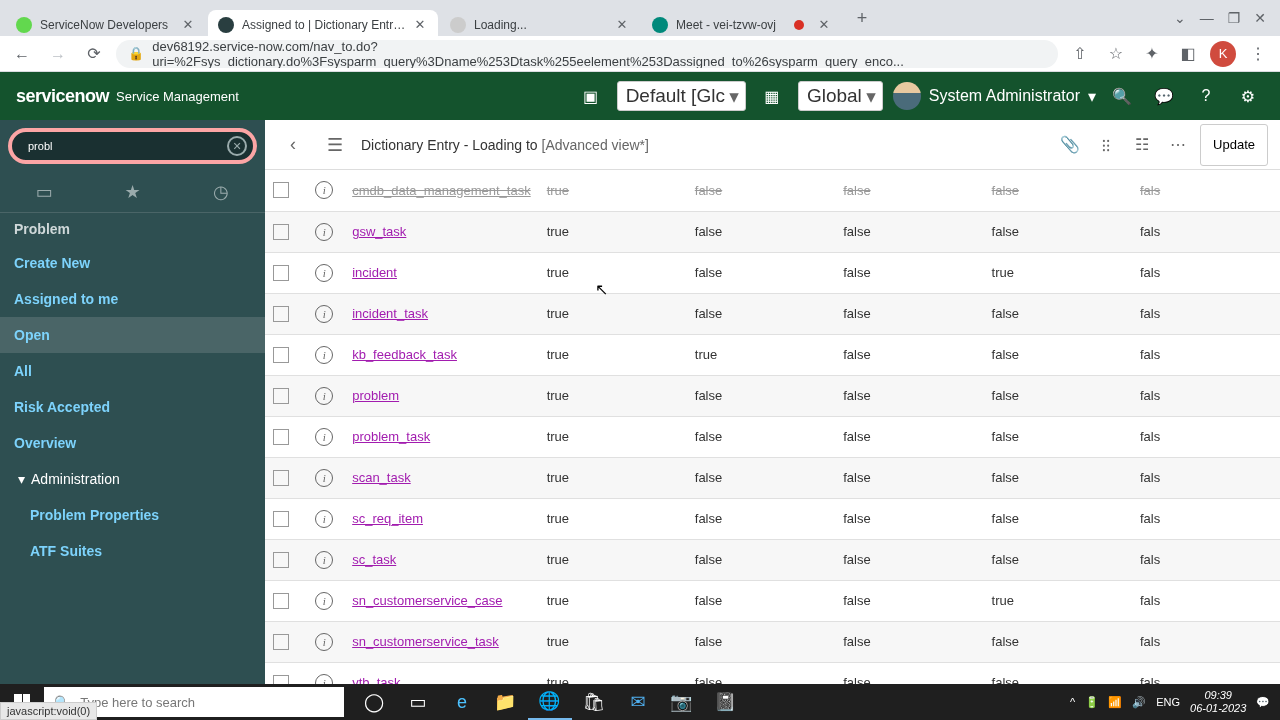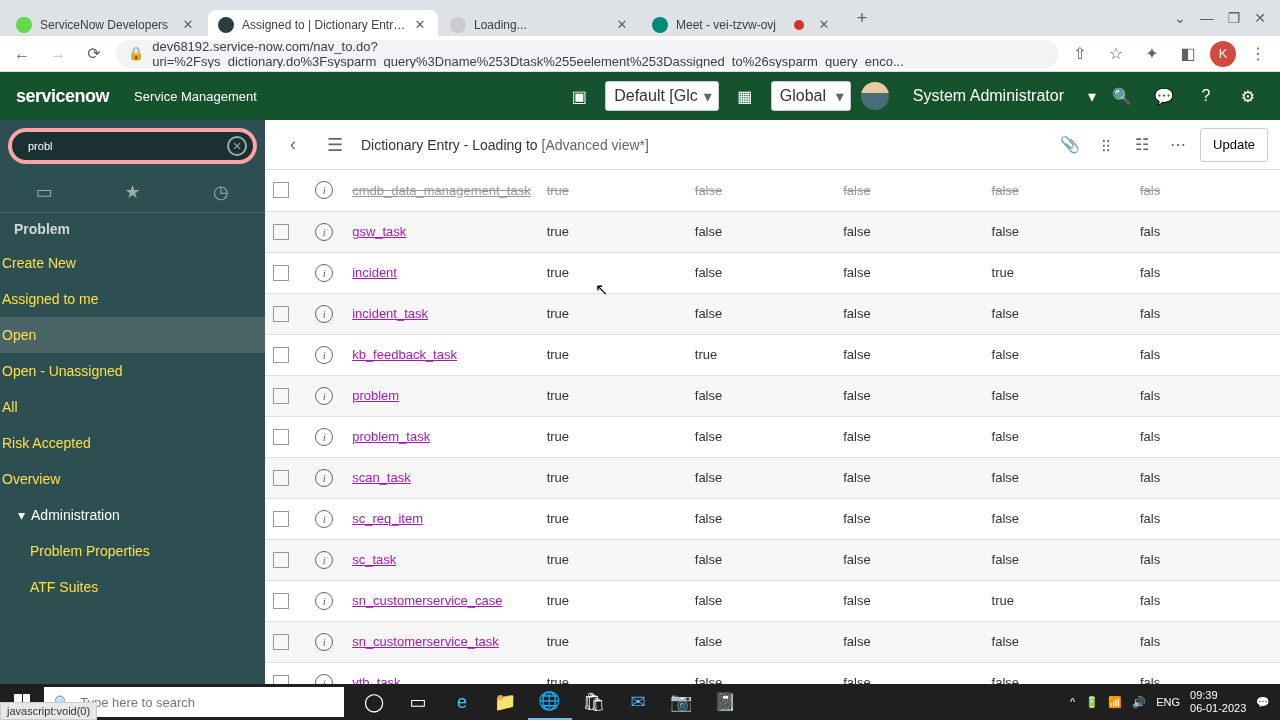--- a/index.html
+++ b/index.html
@@ -22,55 +22,55 @@
 .nav-btn { width:28px; height:28px; display:flex; align-items:center; justify-content:center; color:#5f6368; cursor:pointer; font-size:16px; border-radius:50%; }
 .nav-btn.disabled { color:#bdc1c6; }
 .url-box { flex:1; height:28px; background:#f1f3f4; border-radius:14px; display:flex; align-items:center; padding:0 12px; font-size:13px; color:#3c4043; overflow:hidden; }
 .lock { margin-right:8px; color:#5f6368; }
 .addr-icon { width:28px; height:28px; display:flex; align-items:center; justify-content:center; color:#5f6368; cursor:pointer; }
 .avatar-btn { width:26px; height:26px; border-radius:50%; background:#d04b3e; color:#fff; display:flex; align-items:center; justify-content:center; font-size:13px; cursor:pointer; }
 
 
 .sn-header { height:48px; background:#14532d; display:flex; align-items:center; padding:0 16px; color:#fff; }
 .sn-logo { font-size:18px; font-weight:600; letter-spacing:-0.5px; }
-.sn-logo-sub { font-size:13px; margin-left:25px; }
+.sn-logo-sub { font-size:13px; margin-left:7px; }
 .sn-header-right { margin-left:auto; display:flex; align-items:center; gap:10px; }
-.sn-select { height:30px; background:#fff; border:1px solid #ccc; border-radius:3px; padding:0 20px 0 8px; font-size:16px; position:relative; color:#333; min-width:80px; display:flex; align-items:center; }
+.sn-select { height:30px; background:#fff; border:1px solid #ccc; border-radius:3px; padding:0 20px 0 8px; font-size:19px; position:relative; color:#333; min-width:80px; display:flex; align-items:center; }
 .sn-select::after { content:"▾"; position:absolute; right:6px; color:#666; }
 .sn-icon { width:32px; height:32px; display:flex; align-items:center; justify-content:center; cursor:pointer; color:#fff; font-size:16px; }
-.sn-user { display:flex; align-items:center; gap:24px; cursor:pointer; }
+.sn-user { display:flex; align-items:center; gap:8px; cursor:pointer; }
 .sn-user-img { width:28px; height:28px; border-radius:50%; background:#ddd; background:linear-gradient(#e8c9a0 40%,#4a6b7a 40%); }
 
 
 .sn-body { display:flex; height:calc(720px - 36px - 36px - 48px - 36px); }
 .sn-nav { width:265px; background:#2e4f51; color:#fff; display:flex; flex-direction:column; }
 .nav-search { padding:8px; position:relative; }
 .nav-search-input { width:100%; height:36px; background:#1a3031; border:4px solid #fca5a5; border-radius:18px; padding:0 36px 0 16px; color:#fff; font-size:11px; }
 .nav-search-clear { position:absolute; right:18px; top:16px; width:20px; height:20px; border:2px solid #9aabac; border-radius:50%; display:flex; align-items:center; justify-content:center; font-size:11px; color:#9aabac; cursor:pointer; }
 .nav-tabs { display:flex; border-bottom:1px solid #4a6567; }
 .nav-tab { flex:1; height:40px; display:flex; align-items:center; justify-content:center; color:#9aabac; cursor:pointer; font-size:18px; }
 .nav-tree { flex:1; overflow:auto; position:relative; }
 .nav-tree::-webkit-scrollbar { width:14px; }
 .nav-tree::-webkit-scrollbar-track { background:#e8e8e8; }
 .nav-tree::-webkit-scrollbar-thumb { background:#c1c1c1; }
 .nav-header { padding:8px 14px; font-size:14px; font-weight:600; color:#cfd8d9; }
-.nav-item { padding:10px 2px; font-size:14px; cursor:pointer; color:#fde047; }
+.nav-item { padding:10px 14px; font-size:14px; cursor:pointer; color:#7dd3fc;font-weight:bold; }
 .nav-item.active { background:#4a6567; }
 .nav-item.sub { padding-left:30px; }
 .nav-group { padding:10px 18px; font-size:14px; cursor:pointer; display:flex; align-items:center; gap:6px; }
 
 
 .sn-content { flex:1; display:flex; flex-direction:column; background:#fff; position:relative; }
 .content-header { height:50px; border-bottom:1px solid #ddd; display:flex; align-items:center; padding:0 12px; gap:10px; }
 .ch-btn { width:32px; height:32px; display:flex; align-items:center; justify-content:center; cursor:pointer; color:#666; font-size:18px; border-radius:3px; }
 .ch-title { font-size:14px; color:#333; }
 .ch-subtitle { color:#666; }
 .ch-right { margin-left:auto; display:flex; align-items:center; gap:8px; }
 .ch-ricon { width:28px; height:28px; display:flex; align-items:center; justify-content:center; cursor:pointer; color:#666; }
-.update-btn { height:34px; padding:0 12px; border:1px solid #ccc; background:#fff; border-radius:3px; font-size:13px; cursor:pointer; }
+.update-btn { height:42px; padding:0 12px; border:1px solid #ccc; background:#fff; border-radius:3px; font-size:13px; cursor:pointer; }
 
 .table-wrap { flex:1; overflow:auto; position:relative; }
 .table-wrap::-webkit-scrollbar { width:14px; height:14px; }
 .table-wrap::-webkit-scrollbar-track { background:#f1f1f1; }
 .table-wrap::-webkit-scrollbar-thumb { background:#c1c1c1; }
 table { width:100%; border-collapse:collapse; }
 tr { border-bottom:1px solid #e0e0e0; height:41px; }
 tr:nth-child(even) { background:#f7f7f7; }
 td { font-size:13px; color:#333; padding:0 8px; vertical-align:middle; }
 .cb-cell { width:40px; text-align:center; }
@@ -92,21 +92,21 @@
 
 .taskbar { position:absolute; bottom:0; left:0; right:0; height:36px; background:#1f1f1f; display:flex; align-items:center; color:#fff; z-index:40; }
 .start-btn { width:44px; height:36px; display:flex; align-items:center; justify-content:center; cursor:pointer; }
 .win-logo { width:16px; height:16px; display:grid; grid-template:1fr 1fr/1fr 1fr; gap:1px; }
 .win-logo span { background:#fff; }
 .search-box { width:300px; height:30px; background:#fff; display:flex; align-items:center; padding:0 10px; color:#777; font-size:13px; gap:10px; }
 .tb-icons { display:flex; margin-left:8px; }
 .tb-icon { width:44px; height:36px; display:flex; align-items:center; justify-content:center; font-size:18px; cursor:pointer; }
 .tb-icon.active { border-bottom:2px solid #76b9ed; }
 .tray { margin-left:auto; display:flex; align-items:center; gap:10px; padding:0 10px; font-size:11px; }
-.tray-time { text-align:left; line-height:1.2; }
+.tray-time { text-align:center; line-height:1.2;font-style:italic; }
 </style>
 </head>
 <body>
 
 <div class="browser-tabs">
   <div id="tabs-container" style="display:flex;">
       <div class="tab inactive">
         <div class="tab-icon" style="background:#62d84e"></div>
     <span class="tab-title">ServiceNow Developers</span>
 
@@ -191,21 +191,20 @@
       <div class="nav-tab">▭</div>
       <div class="nav-tab">★</div>
       <div class="nav-tab">◷</div>
     </div>
     <div class="nav-tree">
       <div class="nav-header">Problem</div>
       <div id="nav-items">
           <div class="nav-item">Create New</div>
           <div class="nav-item">Assigned to me</div>
           <div class="nav-item active">Open</div>
-          <div class="nav-item">Open - Unassigned</div>
           <div class="nav-item">All</div>
           <div class="nav-item">Risk Accepted</div>
           <div class="nav-item">Overview</div>
         </div>
       <div class="nav-group">
         <span>▾</span>
         <span>Administration</span>
       </div>
       <div id="nav-sub">
           <div class="nav-item sub">Problem Properties</div>

